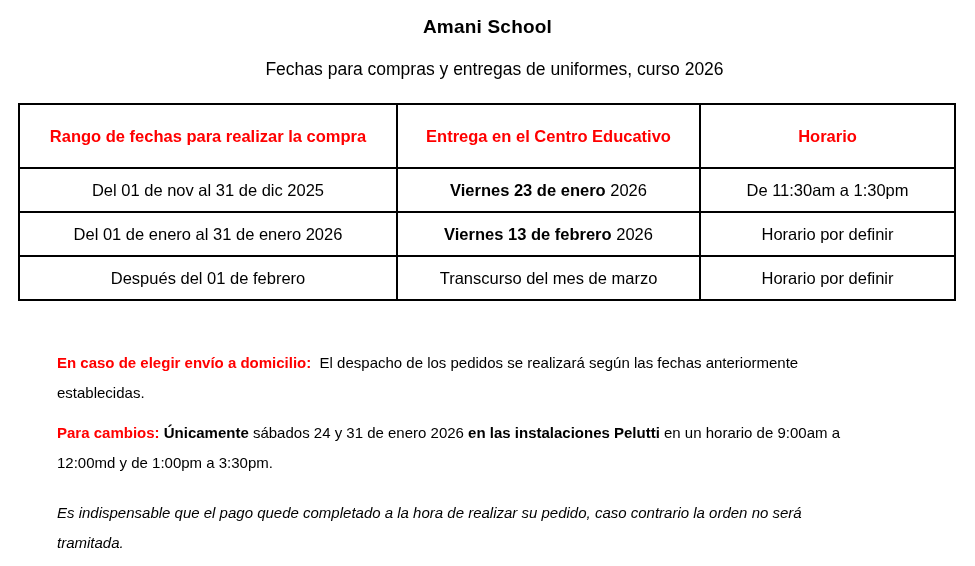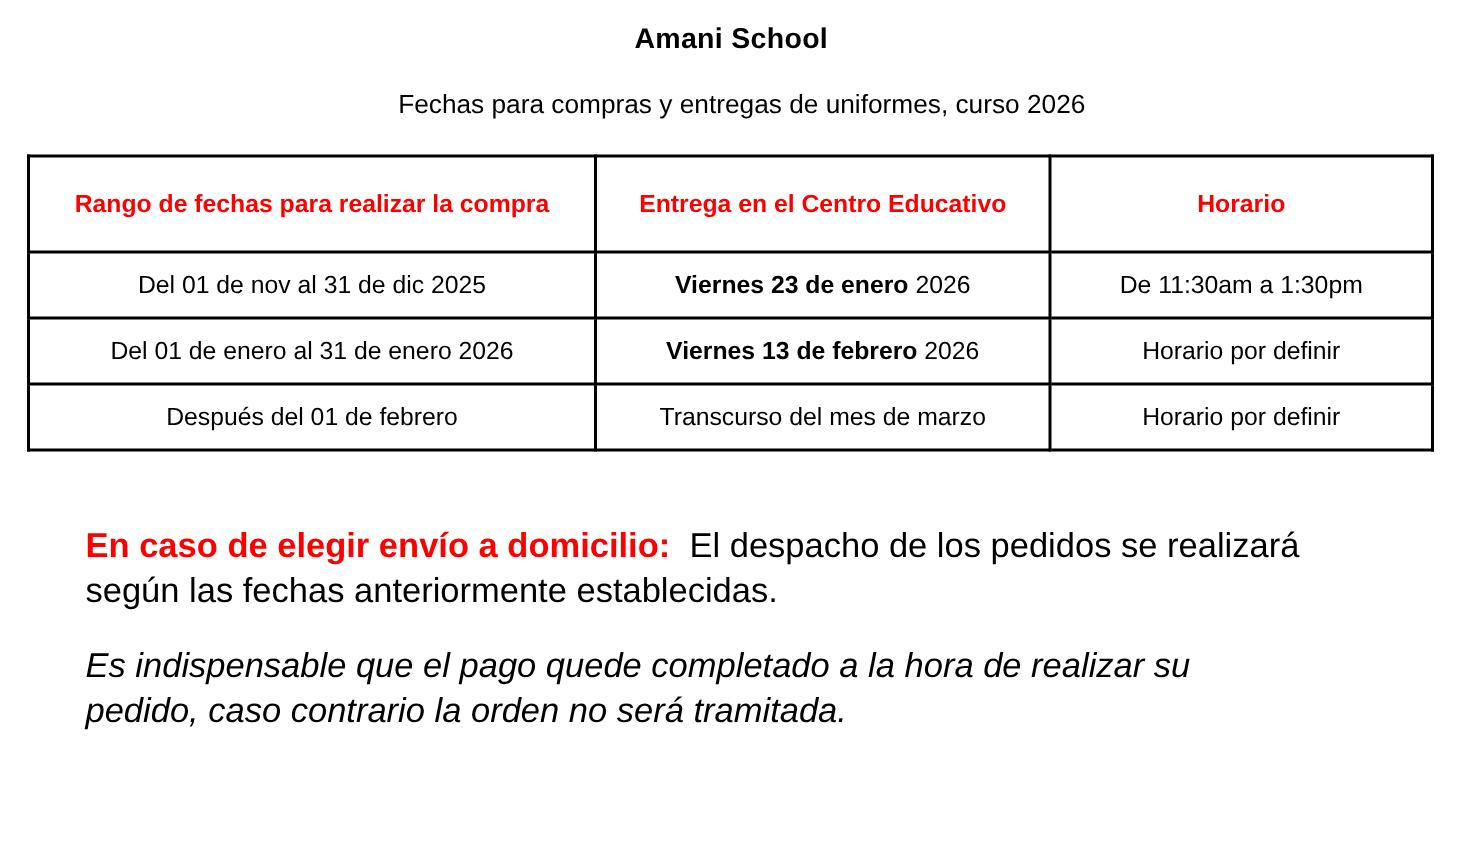--- a/index.html
+++ b/index.html
@@ -53,21 +53,21 @@
     height: 42px;
     font-weight: 400;
     border-radius: 22px;
   }
   .notes {
     margin: 47px 0 0 57px;
     width: 812px;
   }
   .notes p {
     margin: 0 0 10px 0;
-    font-size: 23px;
+    font-size: 15px;
     line-height: 30px;
   }
   .notes p.italic {
     margin-top: 20px;
     font-style: italic;
   }
   .red-bold {
     color: var(--accent-red, #ff0000);
     font-weight: 700;
   }
@@ -110,17 +110,18 @@
         <td>Después del 01 de febrero</td>
         <td>Transcurso del mes de marzo</td>
         <td>Horario por definir</td>
       </tr>
     </tbody>
   </table>
 
   <div class="notes">
     <p><span class="red-bold">En caso de elegir envío a domicilio:</span>&nbsp; <span>El despacho de los pedidos se realizará según las fechas anteriormente establecidas.</span></p>
 
+    <p><span class="red-bold">Para cambios:</span> <strong>Únicamente</strong> <span>sábados 24 y 31 de enero 2026</span> <strong>en las instalaciones Pelutti</strong> <span>en un horario de 9:00am a 12:00md y de 1:00pm a 3:30pm.</span></p>
 
     <p class="italic">Es indispensable que el pago quede completado a la hora de realizar su pedido, caso contrario la orden no será tramitada.</p>
   </div>
 
 </div>
 
 </body></html>

